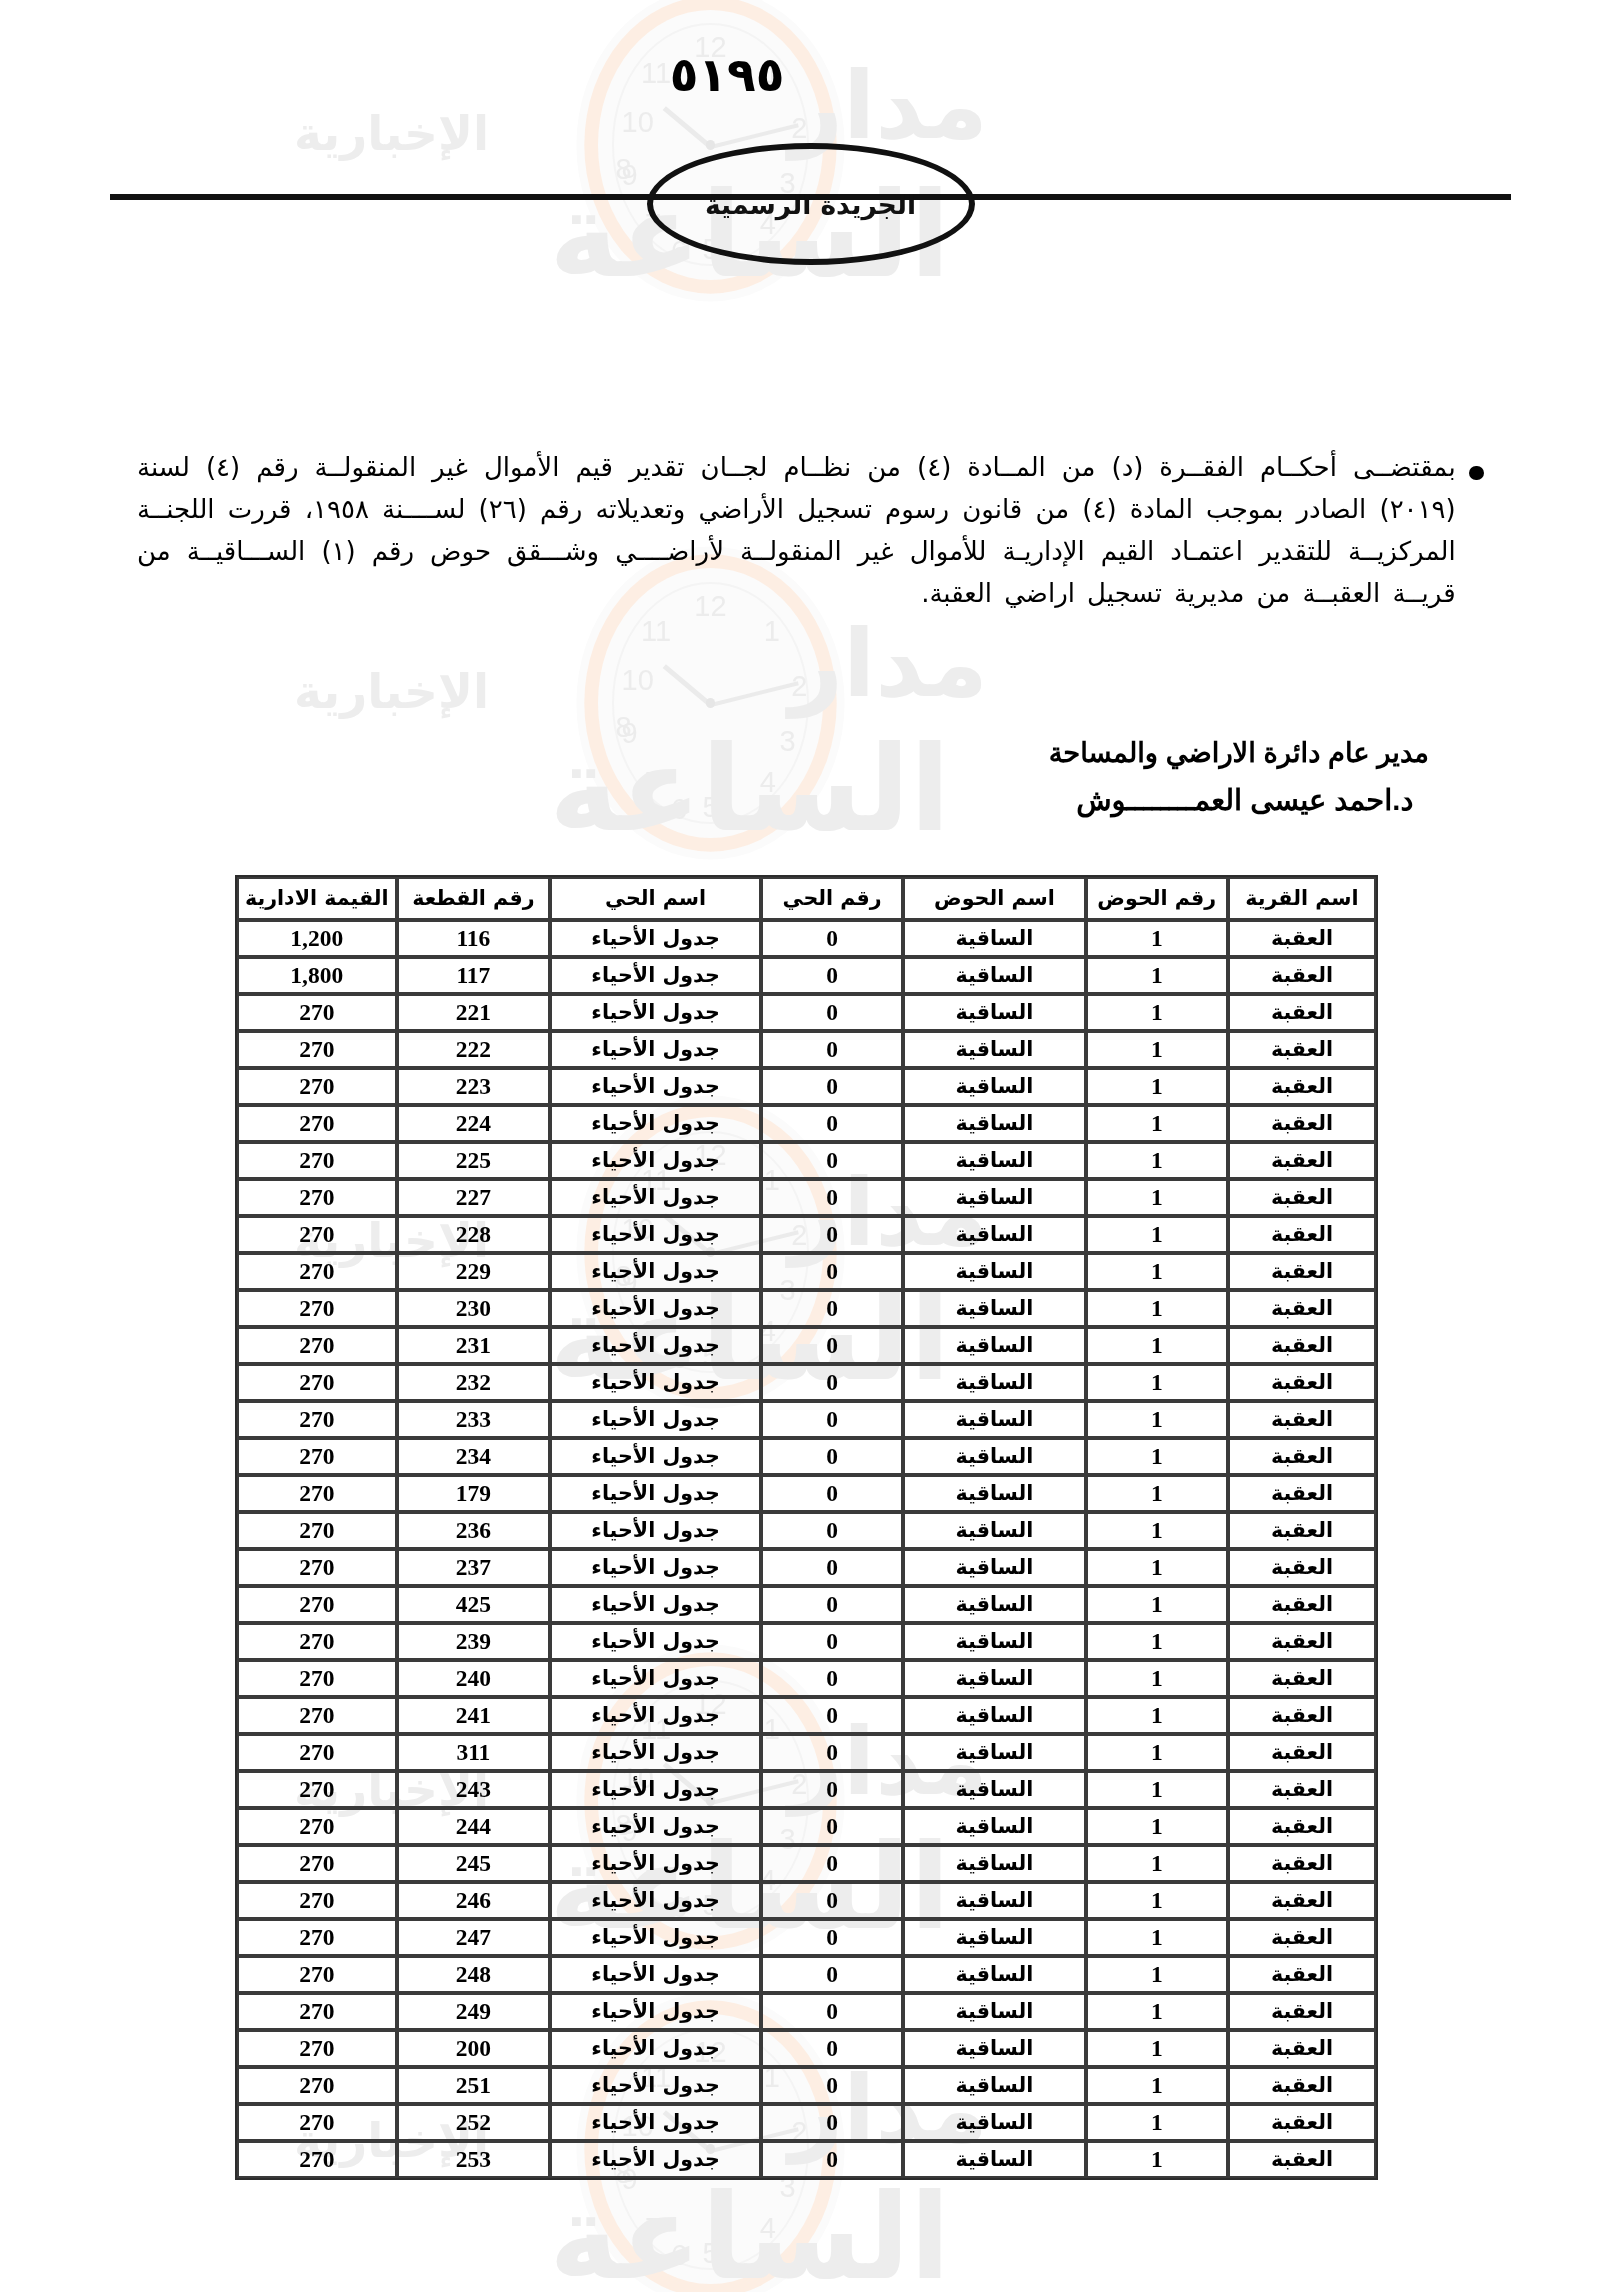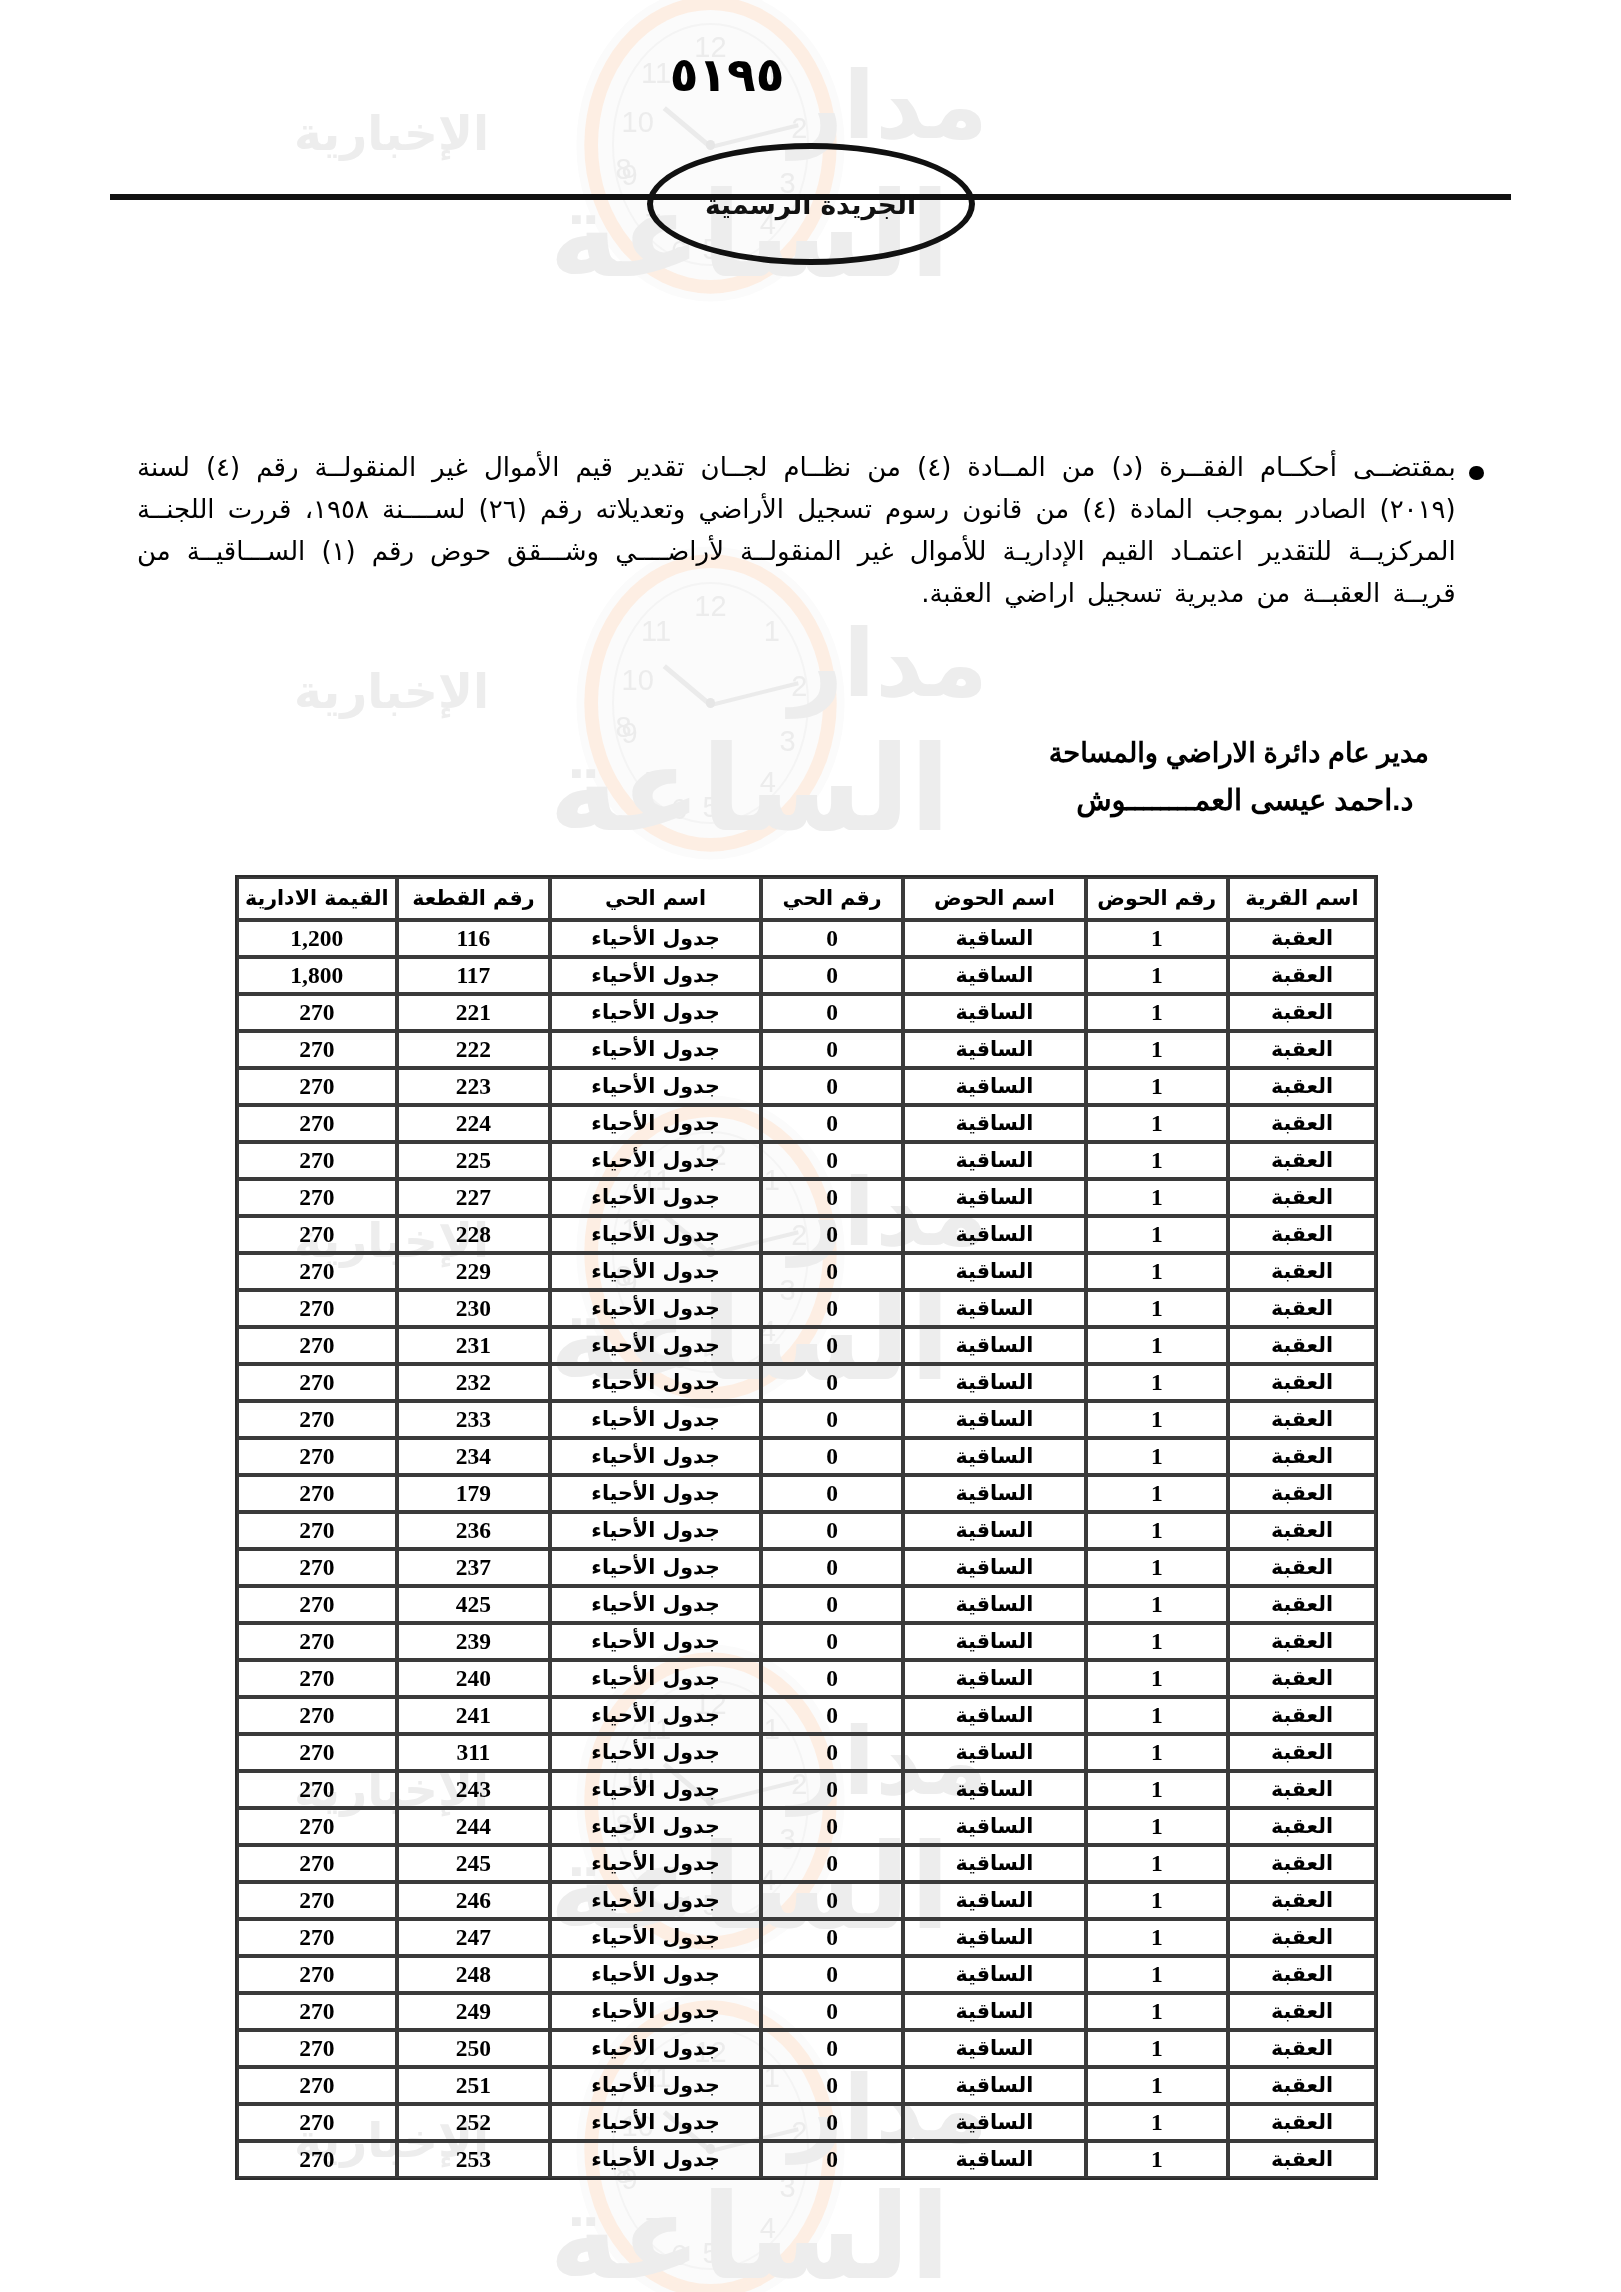--- a/index.html
+++ b/index.html
@@ -662,21 +662,21 @@
             <td>جدول الأحياء</td>
             <td class="num">249</td>
             <td class="num">270</td>
           </tr>
           <tr>
             <td>العقبة</td>
             <td class="num">1</td>
             <td>الساقية</td>
             <td class="num">0</td>
             <td>جدول الأحياء</td>
-            <td class="num">250</td>
+            <td class="num">200</td>
             <td class="num">270</td>
           </tr>
           <tr>
             <td>العقبة</td>
             <td class="num">1</td>
             <td>الساقية</td>
             <td class="num">0</td>
             <td>جدول الأحياء</td>
             <td class="num">251</td>
             <td class="num">270</td>

